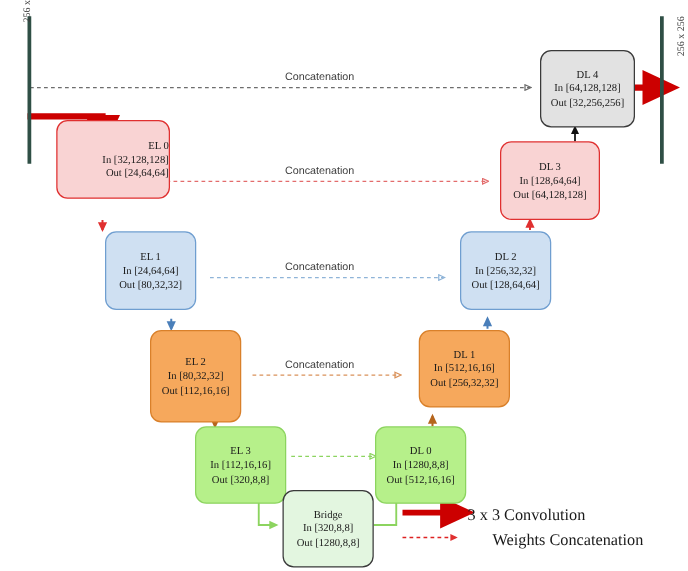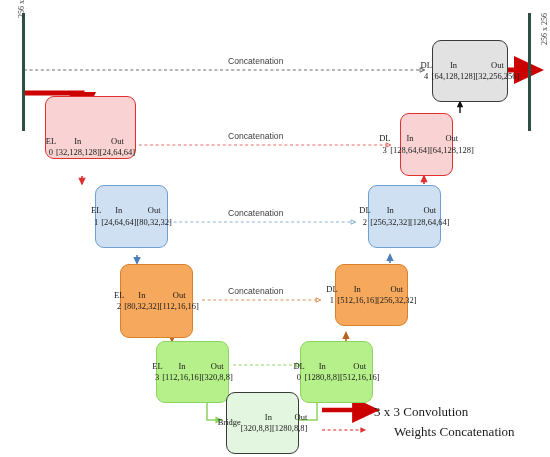--- a/index.html
+++ b/index.html
@@ -2,21 +2,21 @@
 <html><head>
 <meta charset="utf-8">
 <style>
   html,body{margin:0;padding:0;background:#ffffff;}
   body{width:550px;height:457px;overflow:hidden;
        font-family:"Liberation Serif", serif;}
   #canvas{position:relative;width:550px;height:457px;background:#fff;border-radius:27px;}
   svg.layer{position:absolute;left:0;top:0;width:550px;height:457px;}
 
   .node{position:absolute;box-sizing:border-box;border-radius:9px;
-        display:flex;flex-direction:row;align-items:center;
+        display:flex;flex-direction:column;align-items:center;
         justify-content:center;text-align:center;
         font-family:"Liberation Serif", serif;line-height:1.30;}
   .node .ttl{font-size:8.5px;color:#1a1a1a;}
   .node .io{font-size:8.5px;color:#1a1a1a;}
 
   .n-red   {background:#f9d3d3;border:1.6px solid #e03030;}
   .n-blue  {background:#cfe0f2;border:1.6px solid #6f9ed0;}
   .n-orange{background:#f6a85c;border:1.6px solid #d9802a;}
   .n-green {background:#b6f08a;border:1.6px solid #8cd45f;}
   .n-grey  {background:#e2e2e2;border:1.6px solid #3a3a3a;}
@@ -112,21 +112,21 @@
   <div class="concat-lbl" style="left:228px;top:131px;">Concatenation</div>
   <div class="concat-lbl" style="left:228px;top:208px;">Concatenation</div>
   <div class="concat-lbl" style="left:228px;top:286px;">Concatenation</div>
 
   <div class="node n-red" style="left:45px;top:96px;width:91px;height:63px;align-items:flex-end;">
     <div class="ttl">EL 0</div>
     <div class="io">In [32,128,128]</div>
     <div class="io">Out [24,64,64]</div>
   </div>
 
-  <div class="node n-blue" style="left:84px;top:185px;width:73px;height:63px;margin-left:11px;">
+  <div class="node n-blue" style="left:84px;top:185px;width:73px;height:63px;">
     <div class="ttl">EL 1</div>
     <div class="io">In [24,64,64]</div>
     <div class="io">Out [80,32,32]</div>
   </div>
 
   <div class="node n-orange" style="left:120px;top:264px;width:73px;height:74px;justify-content:center;">
     <div class="ttl">EL 2</div>
     <div class="io">In [80,32,32]</div>
     <div class="io">Out [112,16,16]</div>
   </div>
@@ -154,21 +154,21 @@
     <div class="io">In [512,16,16]</div>
     <div class="io">Out [256,32,32]</div>
   </div>
 
   <div class="node n-blue" style="left:368px;top:185px;width:73px;height:63px;">
     <div class="ttl">DL 2</div>
     <div class="io">In [256,32,32]</div>
     <div class="io">Out [128,64,64]</div>
   </div>
 
-  <div class="node n-red" style="left:400px;top:113px;width:53px;height:63px;">
+  <div class="node n-red" style="left:400px;top:113px;width:80px;height:63px;">
     <div class="ttl">DL 3</div>
     <div class="io">In [128,64,64]</div>
     <div class="io">Out [64,128,128]</div>
   </div>
 
   <div class="node n-grey" style="left:432px;top:40px;width:76px;height:62px;">
     <div class="ttl">DL 4</div>
     <div class="io">In [64,128,128]</div>
     <div class="io">Out [32,256,256]</div>
   </div>

